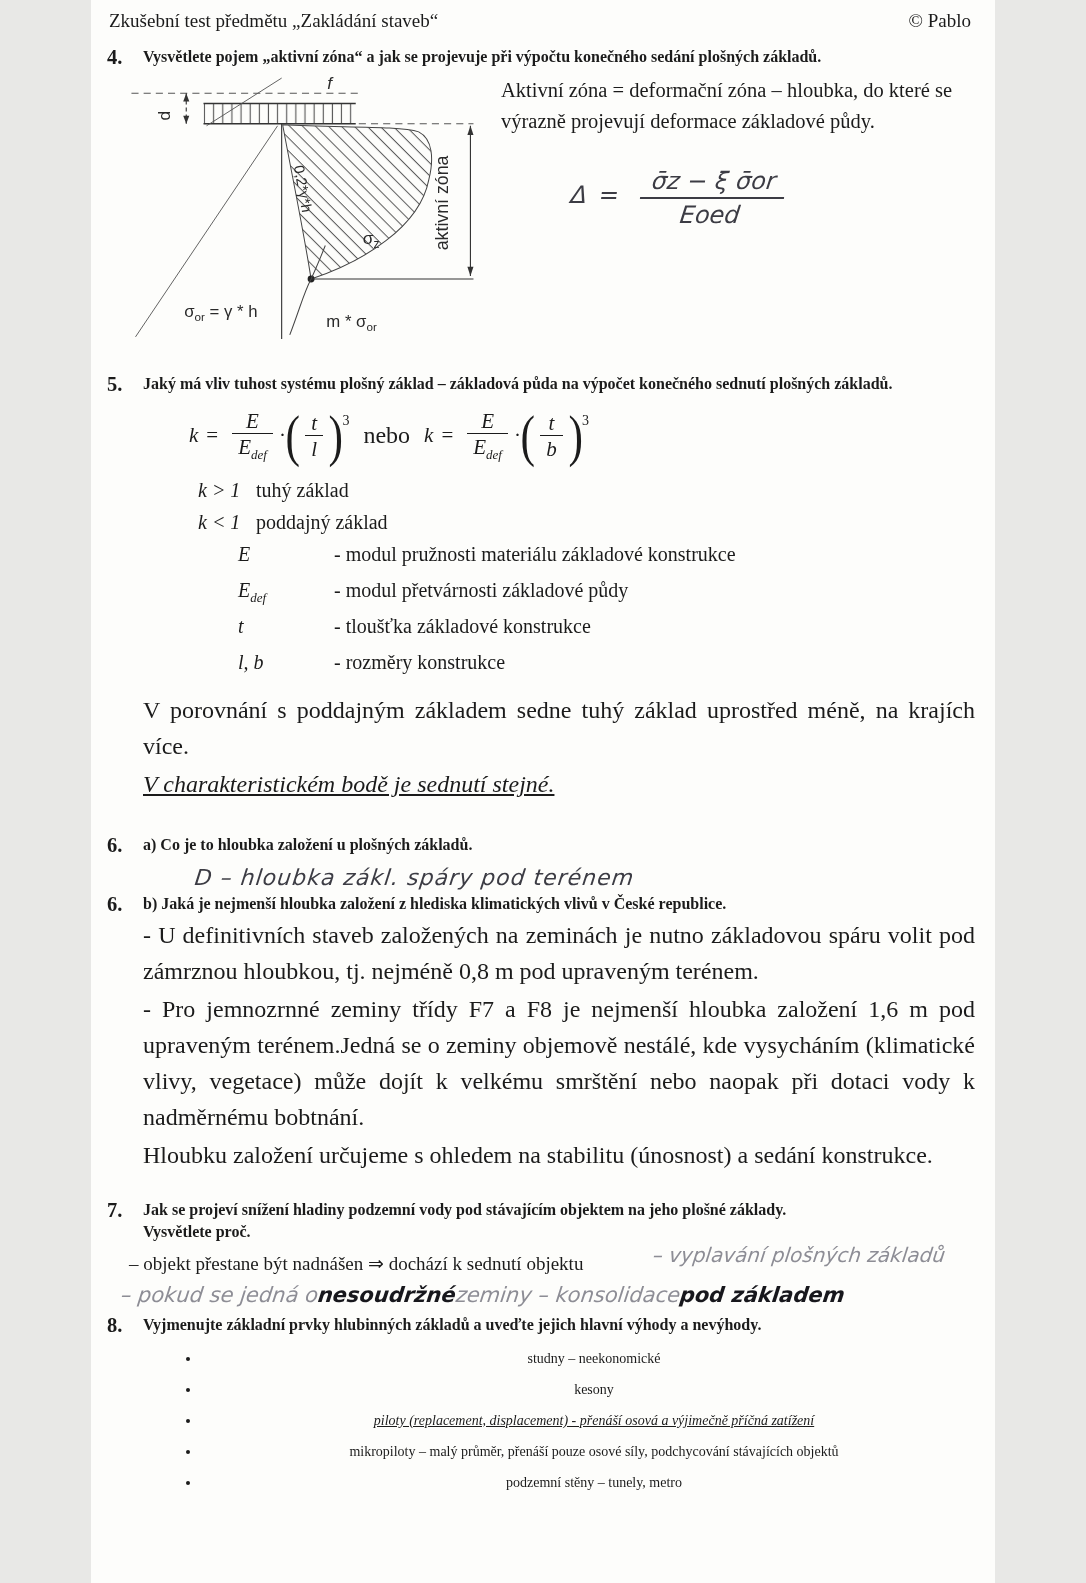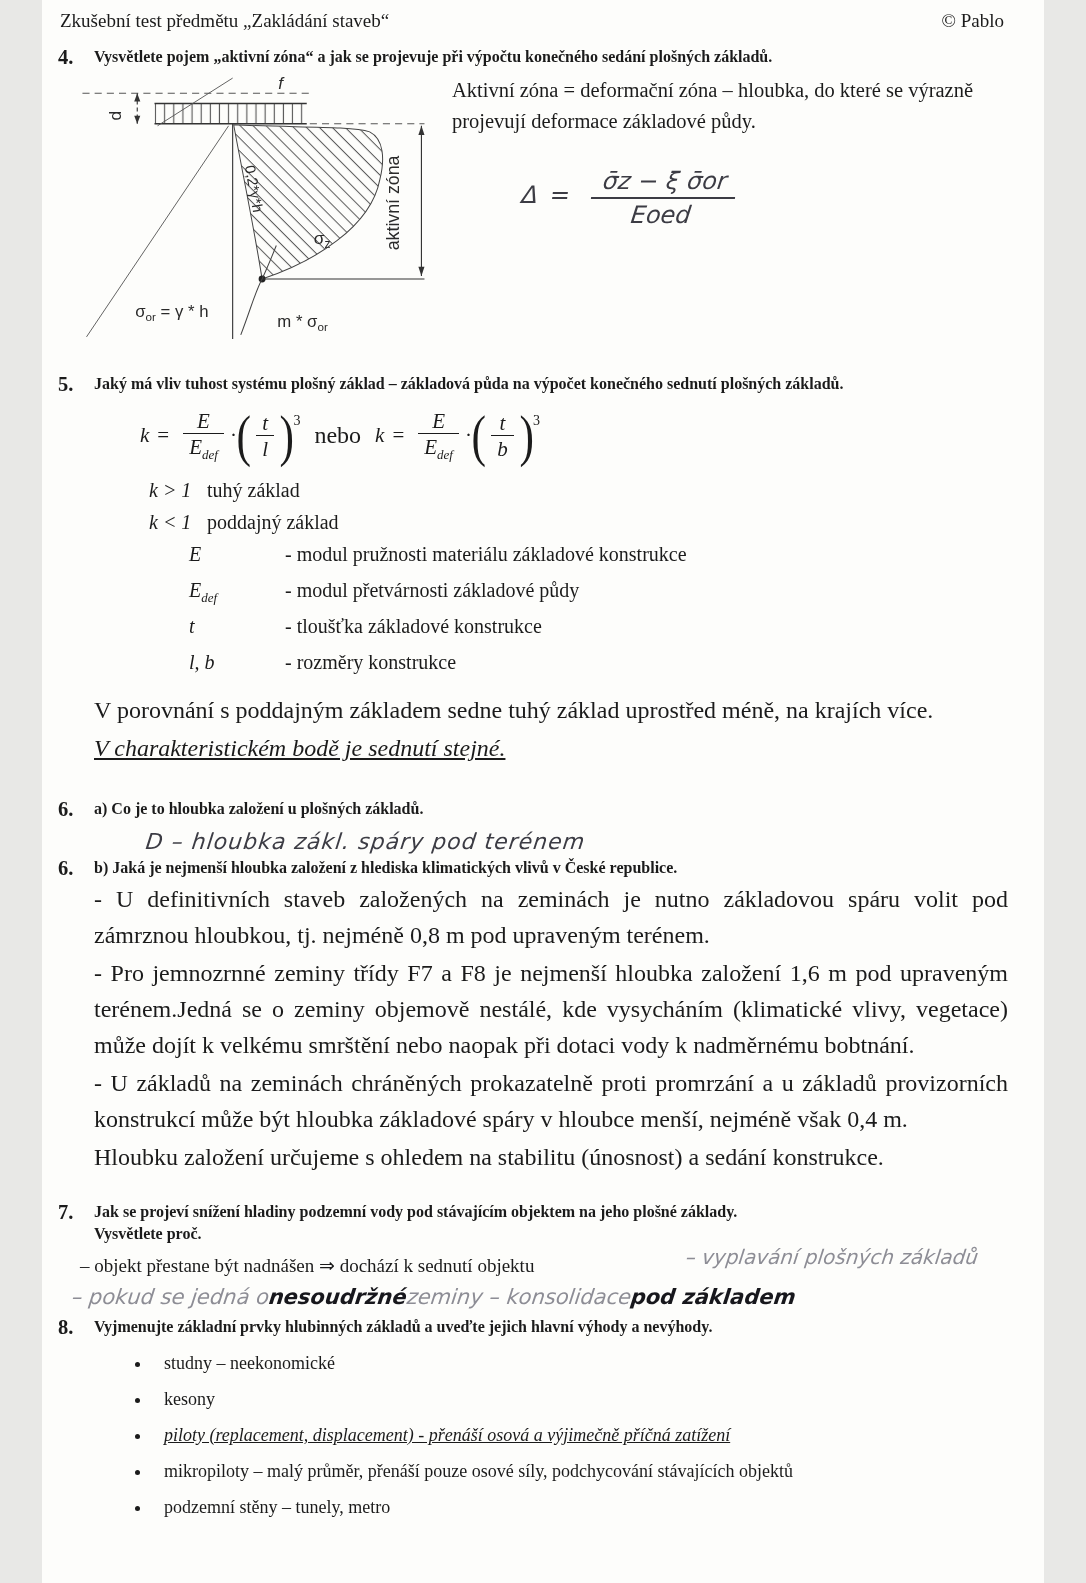--- a/index.html
+++ b/index.html
@@ -1,25 +1,25 @@
 <!DOCTYPE html>
 <html><head>
 <meta charset="utf-8">
 <style>
   html,body{margin:0;padding:0;background:#e8e8e6;}
   .page{
     position:relative;
-    width:1002px;height:1583px;
+    width:904px;height:1583px;
     margin:0 auto;
     background:#fdfdfb;
     font-family:"Liberation Serif",serif;
     color:#1b1b1b;
     overflow:hidden;
     box-sizing:border-box;
-    padding:8px 36px 0 14px;
+    padding:8px 20px 0 14px;
   }
   
   .hdr{display:flex;justify-content:space-between;font-size:19px;padding:2px 4px 0 4px;}
   
   .q{display:flex;margin-top:18px;}
   .qnum{width:36px;flex:0 0 36px;font-weight:bold;font-size:20.5px;padding-left:2px;}
   .qbody{flex:1;}
   .qtitle{font-weight:bold;font-size:16px;line-height:1.35;}
   .para{font-size:24px;line-height:1.5;text-align:justify;margin:2px 0;}
   .ital{font-style:italic;text-decoration:underline;}
@@ -60,21 +60,21 @@
   .q6a-opts div{margin-bottom:8px;}
   .hw-line{margin:10px 0 0 52px;font-size:22px;}
   .hw-line .hw{letter-spacing:1px;}
   
   .q7wrap{position:relative;}
   .hw-right{position:absolute;right:30px;top:44px;font-size:20px;}
   .q7-ans{font-size:19px;margin:10px 0 0 -14px;}
   .hw2{margin:8px 0 0 -22px;font-size:21px;}
   
   .bullets{margin:12px 0 0 0;padding-left:58px;}
-  .bullets li{font-size:18px;margin:15px 0;padding-left:12px;}
+  .bullets li{font-size:14px;margin:15px 0;padding-left:12px;text-align:center;}
   svg text{font-family:"Liberation Sans",sans-serif;fill:#2a2a2a;}
 </style>
 </head>
 <body>
 
 <div class="page">
 
   <div class="hdr">
     <span>Zkušební test předmětu „Zakládání staveb“</span>
     <span>© Pablo</span>
@@ -235,21 +235,20 @@
       </div>
     </div>
   </div>
 
   <div class="q" style="margin-top:2px;">
     <div class="qnum">6.</div>
     <div class="qbody">
       <div class="qtitle">b) Jaká je nejmenší hloubka založení z hlediska klimatických vlivů v České republice.</div>
       <div class="para">- U definitivních staveb založených na zeminách je nutno základovou spáru volit pod zámrznou hloubkou, tj. nejméně 0,8 m pod upraveným terénem.</div>
       <div class="para">- Pro jemnozrnné zeminy třídy F7 a F8 je nejmenší hloubka založení 1,6 m pod upraveným terénem.Jedná se o zeminy objemově nestálé, kde vysycháním (klimatické vlivy, vegetace) může dojít k velkému smrštění nebo naopak při dotaci vody k nadměrnému bobtnání.</div>
-      <div class="para">- U základů na zeminách chráněných prokazatelně proti promrzání a u základů provizorních konstrukcí může být hloubka základové spáry v hloubce menší, nejméně však 0,4 m.</div>
       <div class="para" style="text-align:left;">Hloubku založení určujeme s ohledem na stabilitu (únosnost) a sedání konstrukce.</div>
     </div>
   </div>
 
   <div class="q q7wrap" style="margin-top:24px;">
     <div class="qnum">7.</div>
     <div class="qbody q7wrap">
       <div class="qtitle">Jak se projeví snížení hladiny podzemní vody pod stávajícím objektem na jeho plošné základy.</div>
       <div class="qtitle">Vysvětlete proč.</div>
       <div class="hw-right">

